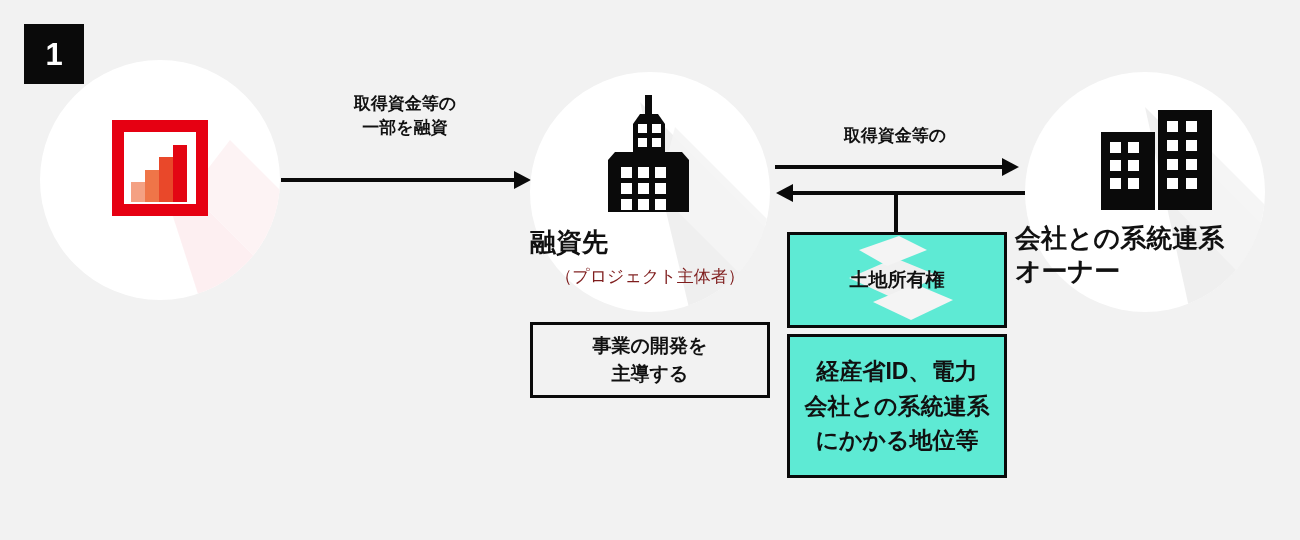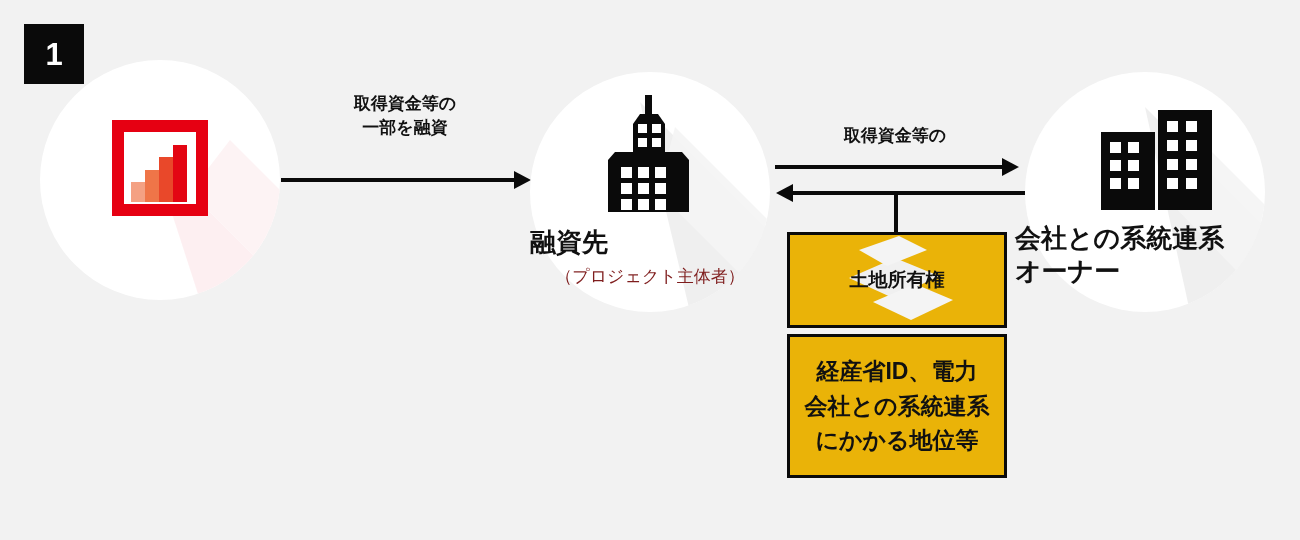--- a/index.html
+++ b/index.html
@@ -114,21 +114,21 @@
     align-items: center;
     justify-content: center;
     text-align: center;
     color: #111111;
     font-weight: 700;
     line-height: 1.5;
     white-space: pre-line;
     overflow: hidden;
   }
   .box.on-grey { background: #f2f2f2; }
-  .box.on-white { background: #eab308; }
+  .box.on-white { background: #5eead4; }
   .box .box-text { position: relative; z-index: 2; }
   .box .watermark {
     position: absolute;
     z-index: 1;
     pointer-events: none;
   }
 </style>
 </head>
 <body>
 
@@ -223,20 +223,24 @@
         <rect x="142" y="87" width="11" height="11" fill="#ffffff"></rect>
         <rect x="161" y="87" width="11" height="11" fill="#ffffff"></rect>
         <rect x="142" y="106" width="11" height="11" fill="#ffffff"></rect>
         <rect x="161" y="106" width="11" height="11" fill="#ffffff"></rect>
       </svg>
     </div>
     <div class="node-label" style="left:1015px; top:222px; width:260px; font-size:26px;">会社との系統連系
 オーナー</div>
   </div>
 
+  <div class="box on-grey" style="left:530px; top:322px; width:240px; height:76px; font-size:19px;">
+    <span class="box-text">事業の開発を
+主導する</span>
+  </div>
 
   <div class="box on-white" style="left:787px; top:232px; width:220px; height:96px; font-size:19px;">
     <svg class="watermark" viewBox="0 0 220 96" width="220" height="96">
       <path d="M62 46 L108 26 L152 44 L106 66 Z" fill="#f0f0f0"></path>
       <path d="M86 70 L128 52 L166 68 L124 88 Z" fill="#f4f4f4"></path>
       <path d="M72 18 L112 4 L140 18 L100 34 Z" fill="#f4f4f4"></path>
     </svg>
     <span class="box-text">土地所有権</span>
   </div>
 

